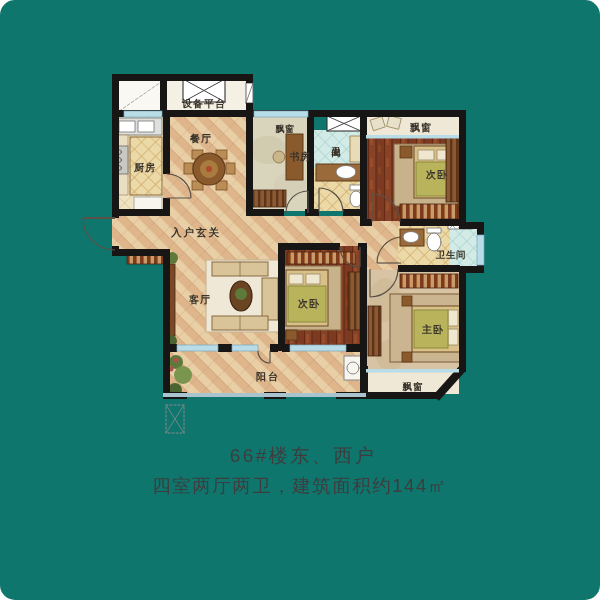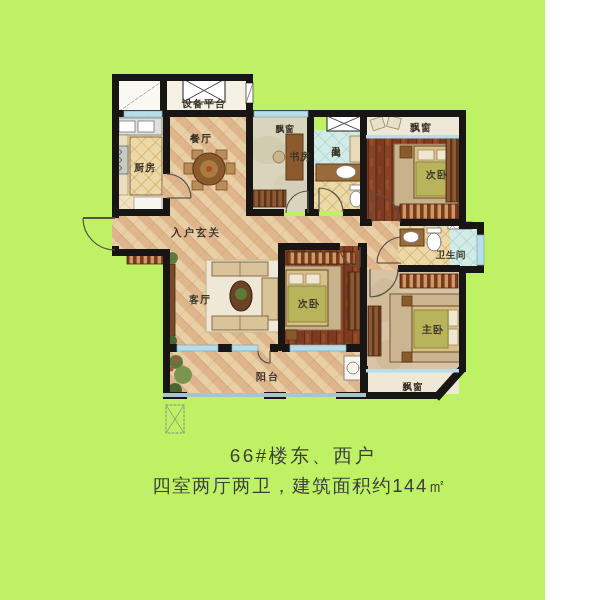--- a/index.html
+++ b/index.html
@@ -1,17 +1,17 @@
 <!DOCTYPE html>
 <html><head>
 <meta charset="utf-8">
 <style>
   html,body{margin:0;padding:0;background:#ffffff;}
-  .page{width:545px;height:600px;background:#bef264;position:relative;overflow:hidden;
-        font-family:"Liberation Sans","DejaVu Sans",sans-serif;}
+  .page{width:600px;height:600px;background:#0f766e;position:relative;overflow:hidden;
+        font-family:"Liberation Sans","DejaVu Sans",sans-serif;border-radius:15px;}
   svg{display:block;}
   text{font-family:"Liberation Sans","DejaVu Sans",sans-serif;}
   .room-label{font-weight:600;fill:#3a332a;}
   .caption{font-weight:500;}
   .vtext{writing-mode:vertical-rl;text-orientation:upright;}
 </style>
 </head>
 <body>
 
 <div class="page">

